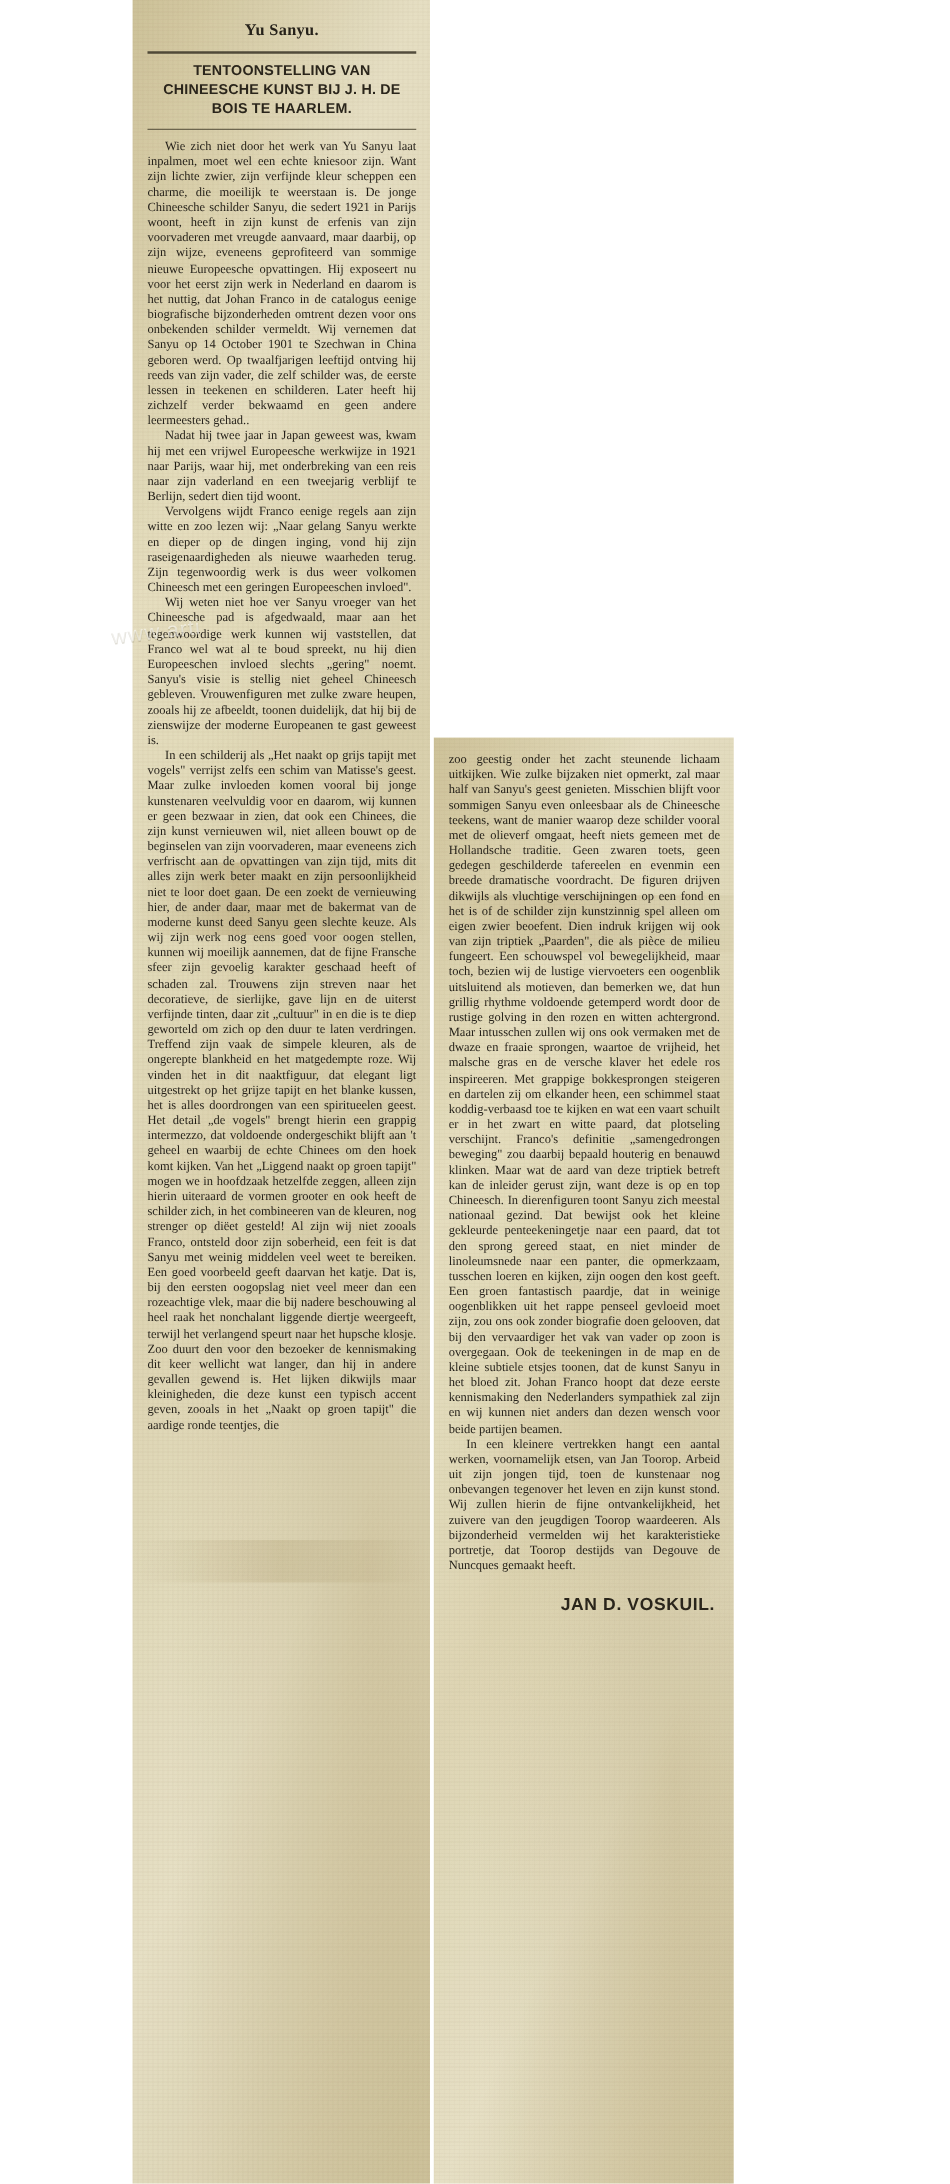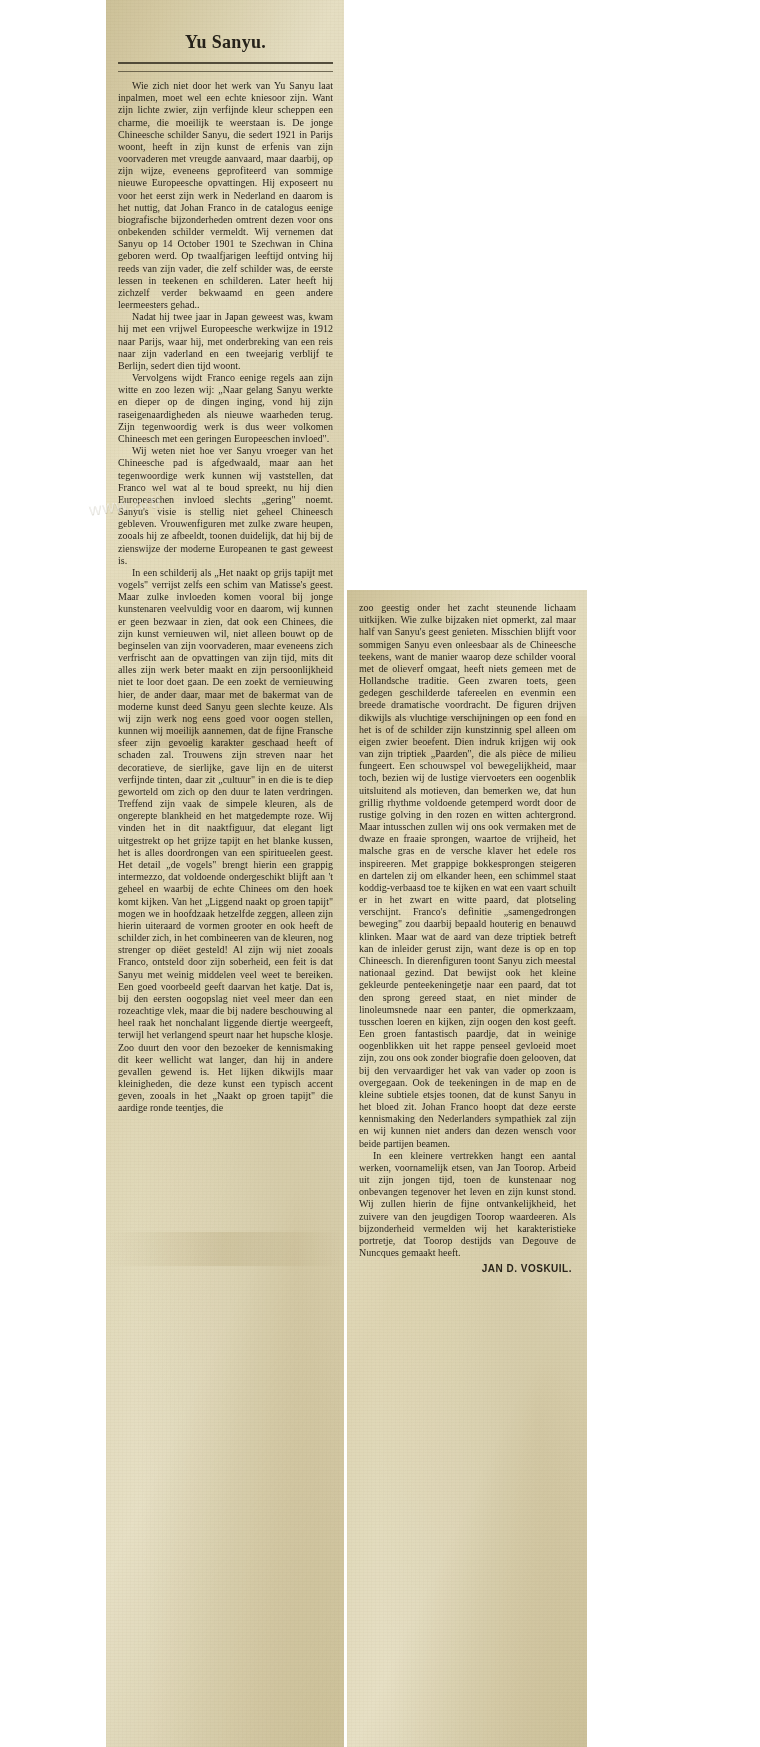--- a/index.html
+++ b/index.html
@@ -52,26 +52,26 @@
   #strip-right { left: 347px; top: 590px; width: 240px; height: 1157px; }
 
   .col-inner {
     position: relative;
     z-index: 2;
     padding: 12px 11px 10px 12px;
   }
 
   .headline {
     font-family: "Liberation Serif", serif;
-    font-size: 18px;
+    font-size: 13px;
     font-weight: bold;
     text-align: center;
     color: #26221a;
     letter-spacing: 0.3px;
-    margin: 20px 0 9px 0;
+    margin: 4px 0 9px 0;
   }
   .rule {
     height: 2px;
     background: #3a3426;
     margin: 0 0 7px 0;
     opacity: 0.85;
   }
   .subhead {
     font-family: "Liberation Sans", sans-serif;
     font-size: 11.4px;
@@ -97,26 +97,26 @@
     text-align: justify;
     text-justify: inter-word;
     margin: 0 0 0 0;
     text-indent: 14px;
     hyphens: manual;
     word-spacing: 0.1px;
   }
   p.body.noindent { text-indent: 0; }
   .signature {
     font-family: "Liberation Sans", sans-serif;
-    font-size: 10px;
+    font-size: 14px;
     font-weight: bold;
     letter-spacing: 0.5px;
     text-align: right;
     color: #2a251b;
-    margin-top: 4px;
+    margin-top: 16px;
     padding-right: 4px;
   }
   
   .watermark {
     position: absolute;
     z-index: 3;
     left: -10px;
     top: 496px;
     width: 270px;
     text-align: center;
@@ -151,24 +151,25 @@
 </style>
 </head>
 <body>
 
 <div class="page">
 
   <div class="strip" id="strip-left">
     <div class="col-inner">
       <div class="headline">Yu Sanyu.</div>
       <div class="rule"></div>
+      <div class="subhead">TENTOONSTELLING VAN CHINEESCHE KUNST BIJ J. H. DE BOIS TE HAARLEM.</div>
       <div class="rule-thin"></div>
 
       <p class="body">Wie zich niet door het werk van Yu Sanyu laat inpalmen, moet wel een echte kniesoor zijn. Want zijn lichte zwier, zijn verfijnde kleur scheppen een charme, die moeilijk te weerstaan is. De jonge Chineesche schilder Sanyu, die sedert 1921 in Parijs woont, heeft in zijn kunst de erfenis van zijn voorvaderen met vreugde aanvaard, maar daarbij, op zijn wijze, eveneens geprofiteerd van sommige nieuwe Europeesche opvattingen. Hij exposeert nu voor het eerst zijn werk in Nederland en daarom is het nuttig, dat Johan Franco in de catalogus eenige biografische bijzonderheden omtrent dezen voor ons onbekenden schilder vermeldt. Wij vernemen dat Sanyu op 14 October 1901 te Szechwan in China geboren werd. Op twaalfjarigen leeftijd ontving hij reeds van zijn vader, die zelf schilder was, de eerste lessen in teekenen en schilderen. Later heeft hij zichzelf verder bekwaamd en geen andere leermeesters gehad..</p>
-      <p class="body">Nadat hij twee jaar in Japan geweest was, kwam hij met een vrijwel Europeesche werkwijze in 1912 naar Parijs, waar hij, met onderbreking van een reis naar zijn vaderland en een tweejarig verblijf te Berlijn, sedert dien tijd woont.</p>
+      <p class="body">Nadat hij twee jaar in Japan geweest was, kwam hij met een vrijwel Europeesche werkwijze in 1921 naar Parijs, waar hij, met onderbreking van een reis naar zijn vaderland en een tweejarig verblijf te Berlijn, sedert dien tijd woont.</p>
       <p class="body">Vervolgens wijdt Franco eenige regels aan zijn witte en zoo lezen wij: „Naar gelang Sanyu werkte en dieper op de dingen inging, vond hij zijn raseigenaardigheden als nieuwe waarheden terug. Zijn tegenwoordig werk is dus weer volkomen Chineesch met een geringen Europeeschen invloed".</p>
       <p class="body">Wij weten niet hoe ver Sanyu vroeger van het Chineesche pad is afgedwaald, maar aan het tegenwoordige werk kunnen wij vaststellen, dat Franco wel wat al te boud spreekt, nu hij dien Europeeschen invloed slechts „gering" noemt. Sanyu's visie is stellig niet geheel Chineesch gebleven. Vrouwenfiguren met zulke zware heupen, zooals hij ze afbeeldt, toonen duidelijk, dat hij bij de zienswijze der moderne Europeanen te gast geweest is.</p>
       <p class="body">In een schilderij als „Het naakt op grijs tapijt met vogels" verrijst zelfs een schim van Matisse's geest. Maar zulke invloeden komen vooral bij jonge kunstenaren veelvuldig voor en daarom, wij kunnen er geen bezwaar in zien, dat ook een Chinees, die zijn kunst vernieuwen wil, niet alleen bouwt op de beginselen van zijn voorvaderen, maar eveneens zich verfrischt aan de opvattingen van zijn tijd, mits dit alles zijn werk beter maakt en zijn persoonlijkheid niet te loor doet gaan. De een zoekt de vernieuwing hier, de ander daar, maar met de bakermat van de moderne kunst deed Sanyu geen slechte keuze. Als wij zijn werk nog eens goed voor oogen stellen, kunnen wij moeilijk aannemen, dat de fijne Fransche sfeer zijn gevoelig karakter geschaad heeft of schaden zal. Trouwens zijn streven naar het decoratieve, de sierlijke, gave lijn en de uiterst verfijnde tinten, daar zit „cultuur" in en die is te diep geworteld om zich op den duur te laten verdringen. Treffend zijn vaak de simpele kleuren, als de ongerepte blankheid en het matgedempte roze. Wij vinden het in dit naaktfiguur, dat elegant ligt uitgestrekt op het grijze tapijt en het blanke kussen, het is alles doordrongen van een spiritueelen geest. Het detail „de vogels" brengt hierin een grappig intermezzo, dat voldoende ondergeschikt blijft aan 't geheel en waarbij de echte Chinees om den hoek komt kijken. Van het „Liggend naakt op groen tapijt" mogen we in hoofdzaak hetzelfde zeggen, alleen zijn hierin uiteraard de vormen grooter en ook heeft de schilder zich, in het combineeren van de kleuren, nog strenger op diëet gesteld! Al zijn wij niet zooals Franco, ontsteld door zijn soberheid, een feit is dat Sanyu met weinig middelen veel weet te bereiken. Een goed voorbeeld geeft daarvan het katje. Dat is, bij den eersten oogopslag niet veel meer dan een rozeachtige vlek, maar die bij nadere beschouwing al heel raak het nonchalant liggende diertje weergeeft, terwijl het verlangend speurt naar het hupsche klosje. Zoo duurt den voor den bezoeker de kennismaking dit keer wellicht wat langer, dan hij in andere gevallen gewend is. Het lijken dikwijls maar kleinigheden, die deze kunst een typisch accent geven, zooals in het „Naakt op groen tapijt" die aardige ronde teentjes, die</p>
     </div>
   </div>
 
   <div class="strip" id="strip-right">
     <div class="col-inner">
       <p class="body noindent">zoo geestig onder het zacht steunende lichaam uitkijken. Wie zulke bijzaken niet opmerkt, zal maar half van Sanyu's geest genieten. Misschien blijft voor sommigen Sanyu even onleesbaar als de Chineesche teekens, want de manier waarop deze schilder vooral met de olieverf omgaat, heeft niets gemeen met de Hollandsche traditie. Geen zwaren toets, geen gedegen geschilderde tafereelen en evenmin een breede dramatische voordracht. De figuren drijven dikwijls als vluchtige verschijningen op een fond en het is of de schilder zijn kunstzinnig spel alleen om eigen zwier beoefent. Dien indruk krijgen wij ook van zijn triptiek „Paarden", die als pièce de milieu fungeert. Een schouwspel vol bewegelijkheid, maar toch, bezien wij de lustige viervoeters een oogenblik uitsluitend als motieven, dan bemerken we, dat hun grillig rhythme voldoende getemperd wordt door de rustige golving in den rozen en witten achtergrond. Maar intusschen zullen wij ons ook vermaken met de dwaze en fraaie sprongen, waartoe de vrijheid, het malsche gras en de versche klaver het edele ros inspireeren. Met grappige bokkesprongen steigeren en dartelen zij om elkander heen, een schimmel staat koddig-verbaasd toe te kijken en wat een vaart schuilt er in het zwart en witte paard, dat plotseling verschijnt. Franco's definitie „samengedrongen beweging" zou daarbij bepaald houterig en benauwd klinken. Maar wat de aard van deze triptiek betreft kan de inleider gerust zijn, want deze is op en top Chineesch. In dierenfiguren toont Sanyu zich meestal nationaal gezind. Dat bewijst ook het kleine gekleurde penteekeningetje naar een paard, dat tot den sprong gereed staat, en niet minder de linoleumsnede naar een panter, die opmerkzaam, tusschen loeren en kijken, zijn oogen den kost geeft. Een groen fantastisch paardje, dat in weinige oogenblikken uit het rappe penseel gevloeid moet zijn, zou ons ook zonder biografie doen gelooven, dat bij den vervaardiger het vak van vader op zoon is overgegaan. Ook de teekeningen in de map en de kleine subtiele etsjes toonen, dat de kunst Sanyu in het bloed zit. Johan Franco hoopt dat deze eerste kennismaking den Nederlanders sympathiek zal zijn en wij kunnen niet anders dan dezen wensch voor beide partijen beamen.</p>
       <p class="body">In een kleinere vertrekken hangt een aantal werken, voornamelijk etsen, van Jan Toorop. Arbeid uit zijn jongen tijd, toen de kunstenaar nog onbevangen tegenover het leven en zijn kunst stond. Wij zullen hierin de fijne ontvankelijkheid, het zuivere van den jeugdigen Toorop waardeeren. Als bijzonderheid vermelden wij het karakteristieke portretje, dat Toorop destijds van Degouve de Nuncques gemaakt heeft.</p>

